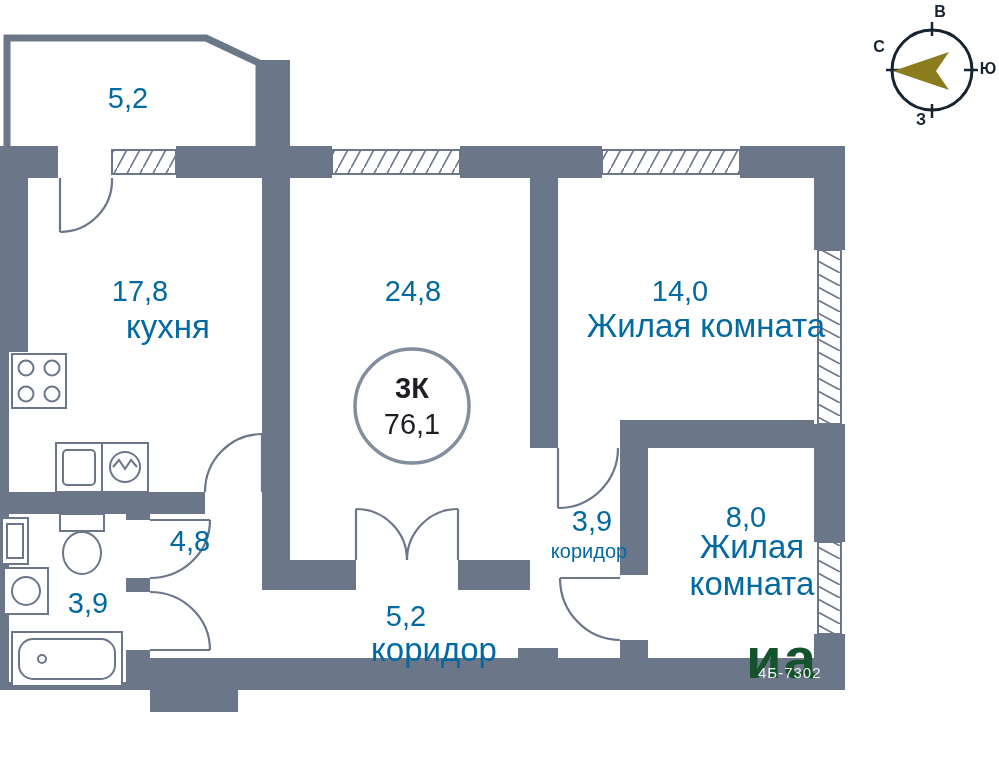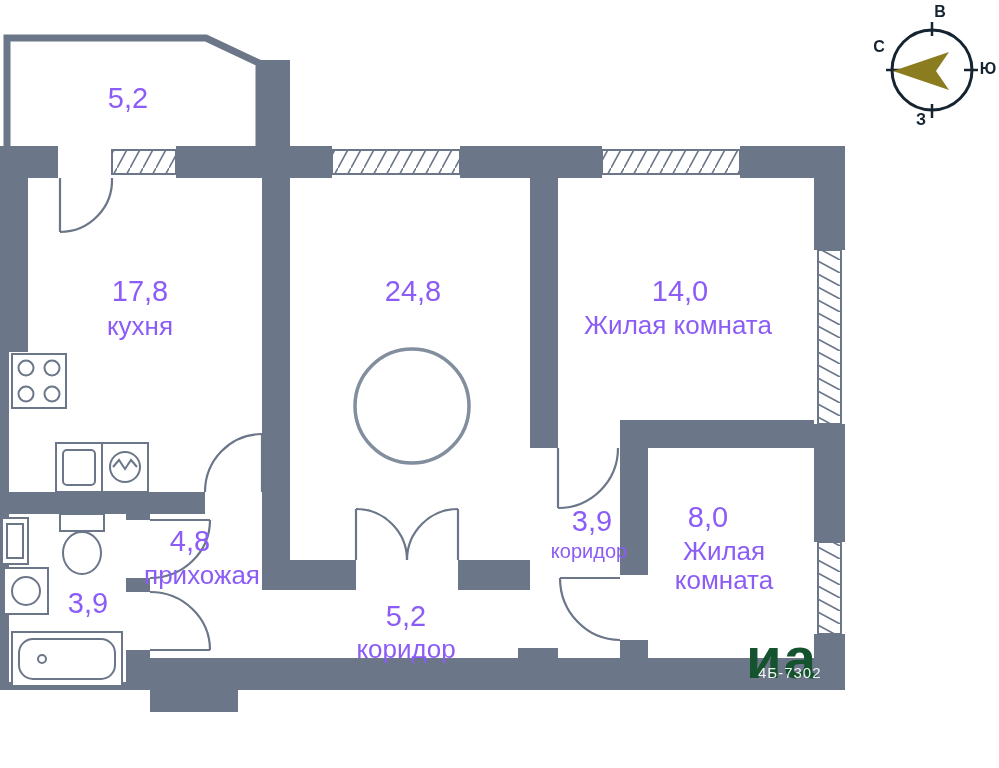--- a/index.html
+++ b/index.html
@@ -4,24 +4,24 @@
 <style>
   * { margin:0; padding:0; box-sizing:border-box; }
   html,body { background:#ffffff; }
   body { font-family:"Liberation Sans", sans-serif; }
   .plan {
     position:relative; width:999px; height:768px; background:#ffffff; overflow:hidden;
   }
   .plan svg { position:absolute; left:0; top:0; }
   .label {
     position:absolute; transform:translate(-50%,-50%);
-    text-align:center; color:#8b5cf6; white-space:nowrap; line-height:1.12;
+    text-align:center; color:#0369a1; white-space:nowrap; line-height:1.12;
   }
   .area  { font-size:29px; }
-  .rname { font-size:26px; }
+  .rname { font-size:33px;margin-left:28px; }
   .rname-sm { font-size:20px; }
   .wrap { white-space:normal; width:140px; }
   .badge-label {
     position:absolute; left:412px; top:406px; transform:translate(-50%,-50%);
     text-align:center; color:#1d1f24; line-height:1.25;
   }
   .badge-type { font-size:29px; font-weight:700; }
   .badge-area { font-size:29px; font-weight:400; }
   .compass-letter {
     position:absolute; transform:translate(-50%,-50%);
@@ -174,33 +174,36 @@
 
   <div class="label area" style="left:140px; top:291px">17,8</div>
   <div class="label rname" style="left:140px; top:327px">кухня</div>
 
   <div class="label area" style="left:413px; top:291px">24,8</div>
 
   <div class="label area" style="left:680px; top:291px">14,0</div>
   <div class="label rname" style="left:678px; top:326px">Жилая комната</div>
 
   <div class="label area" style="left:190px; top:541px">4,8</div>
-  <div class="label rname" style="left:202px; top:576px">прихожая</div>
 
   <div class="label area" style="left:88px; top:603px">3,9</div>
 
   <div class="label area" style="left:592px; top:521px">3,9</div>
   <div class="label rname-sm" style="left:589px; top:551px">коридор</div>
 
-  <div class="label area" style="left:708px; top:517px">8,0</div>
+  <div class="label area" style="left:746px; top:517px">8,0</div>
   <div class="label rname wrap" style="left:724px; top:566px">Жилая комната</div>
 
   <div class="label area" style="left:406px; top:616px">5,2</div>
   <div class="label rname" style="left:406px; top:650px">коридор</div>
 
+  <div class="badge-label">
+    <div class="badge-type">3К</div>
+    <div class="badge-area">76,1</div>
+  </div>
 
   <div class="compass-letter" style="left:940px; top:12px">В</div>
   <div class="compass-letter" style="left:879px; top:47px">С</div>
   <div class="compass-letter" style="left:988px; top:69px">Ю</div>
   <div class="compass-letter" style="left:921px; top:120px">З</div>
 
   <div class="wm-large">иа</div>
   <div class="wm-small">4Б-7302</div>
 
 </div>

